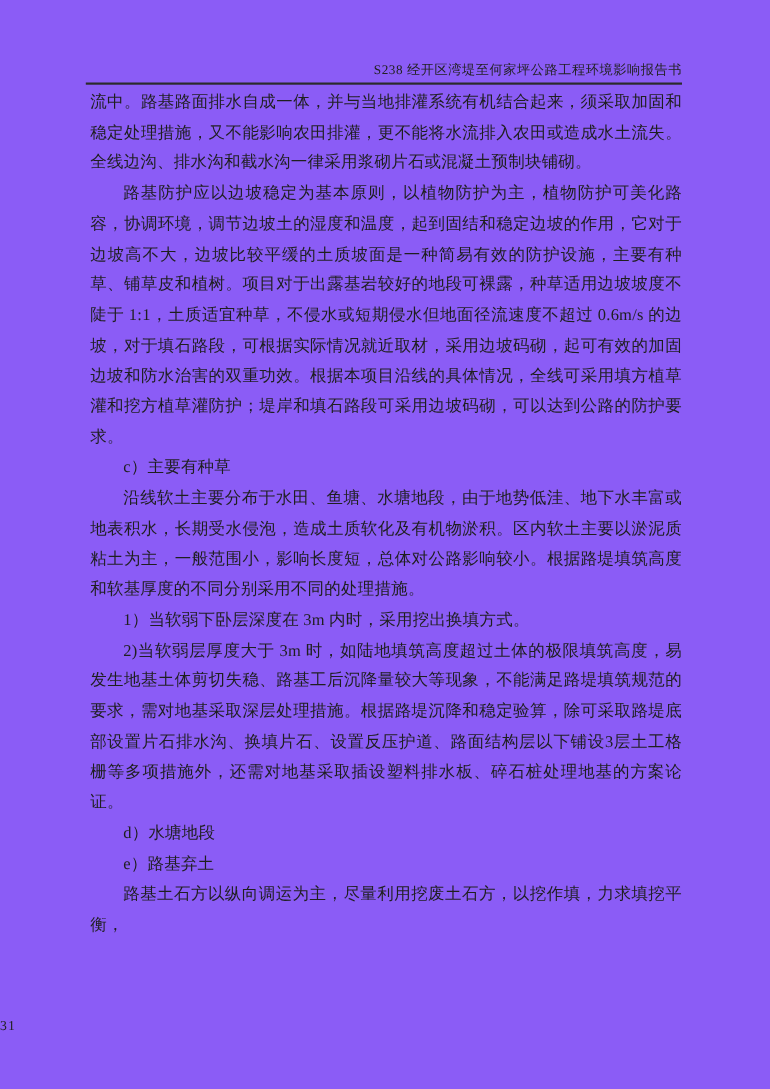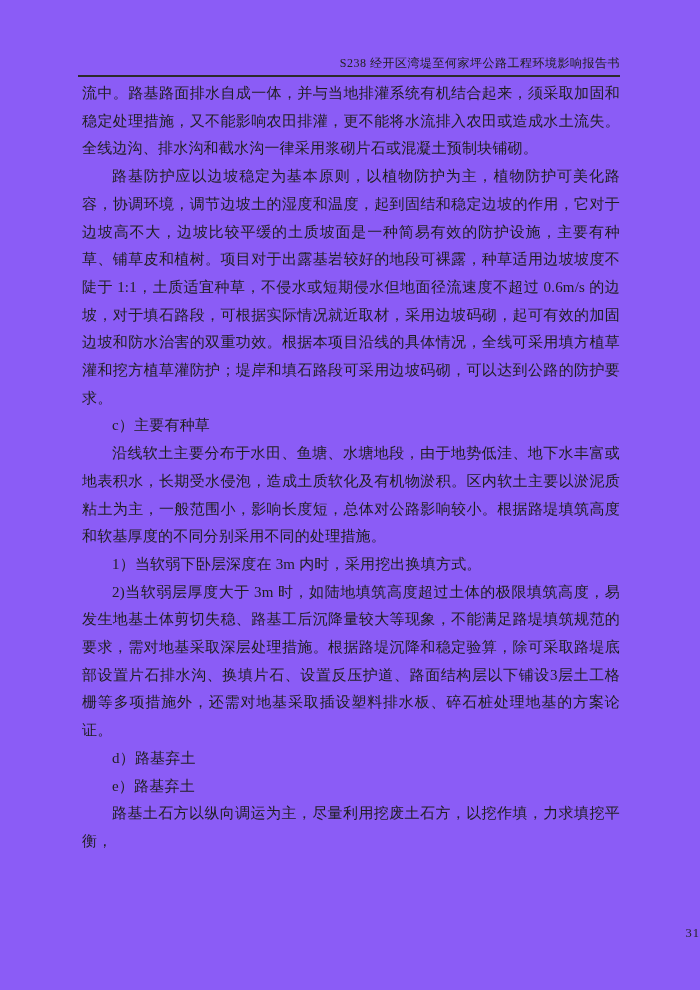--- a/index.html
+++ b/index.html
@@ -52,21 +52,21 @@
     padding: 0;
   }
   .doc-body p.indent {
     text-indent: 2em;
   }
   .page-footer {
     position: absolute;
     left: 0;
     right: 0;
     top: 923px;
-    text-align: right;
+    text-align: left;
   }
   .page-number {
     font-size: 12.5px;
     color: #222;
     letter-spacing: 1px;
   }
 </style>
 </head>
 <body>
 
@@ -76,21 +76,21 @@
     <div class="header-title">S238 经开区湾堤至何家坪公路工程环境影响报告书</div>
   </header>
 
   <main class="doc-body">
     <p>流中。路基路面排水自成一体，并与当地排灌系统有机结合起来，须采取加固和稳定处理措施，又不能影响农田排灌，更不能将水流排入农田或造成水土流失。全线边沟、排水沟和截水沟一律采用浆砌片石或混凝土预制块铺砌。</p>
     <p class="indent">路基防护应以边坡稳定为基本原则，以植物防护为主，植物防护可美化路容，协调环境，调节边坡土的湿度和温度，起到固结和稳定边坡的作用，它对于边坡高不大，边坡比较平缓的土质坡面是一种简易有效的防护设施，主要有种草、铺草皮和植树。项目对于出露基岩较好的地段可裸露，种草适用边坡坡度不陡于 1:1，土质适宜种草，不侵水或短期侵水但地面径流速度不超过 0.6m/s 的边坡，对于填石路段，可根据实际情况就近取材，采用边坡码砌，起可有效的加固边坡和防水治害的双重功效。根据本项目沿线的具体情况，全线可采用填方植草灌和挖方植草灌防护；堤岸和填石路段可采用边坡码砌，可以达到公路的防护要求。</p>
     <p class="indent">c）主要有种草</p>
     <p class="indent">沿线软土主要分布于水田、鱼塘、水塘地段，由于地势低洼、地下水丰富或地表积水，长期受水侵泡，造成土质软化及有机物淤积。区内软土主要以淤泥质粘土为主，一般范围小，影响长度短，总体对公路影响较小。根据路堤填筑高度和软基厚度的不同分别采用不同的处理措施。</p>
     <p class="indent">1）当软弱下卧层深度在 3m 内时，采用挖出换填方式。</p>
     <p class="indent">2)当软弱层厚度大于 3m 时，如陆地填筑高度超过土体的极限填筑高度，易发生地基土体剪切失稳、路基工后沉降量较大等现象，不能满足路堤填筑规范的要求，需对地基采取深层处理措施。根据路堤沉降和稳定验算，除可采取路堤底部设置片石排水沟、换填片石、设置反压护道、路面结构层以下铺设3层土工格栅等多项措施外，还需对地基采取插设塑料排水板、碎石桩处理地基的方案论证。</p>
-    <p class="indent">d）路基弃土</p>
+    <p class="indent">d）水塘地段</p>
     <p class="indent">e）路基弃土</p>
     <p class="indent">路基土石方以纵向调运为主，尽量利用挖废土石方，以挖作填，力求填挖平衡，</p>
   </main>
 
   <footer class="page-footer">
     <span class="page-number">31</span>
   </footer>
 
 </div>
 

